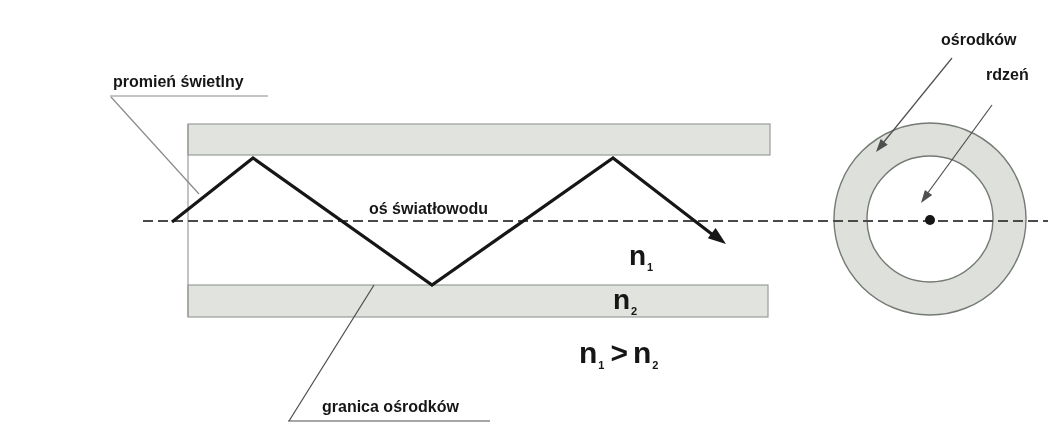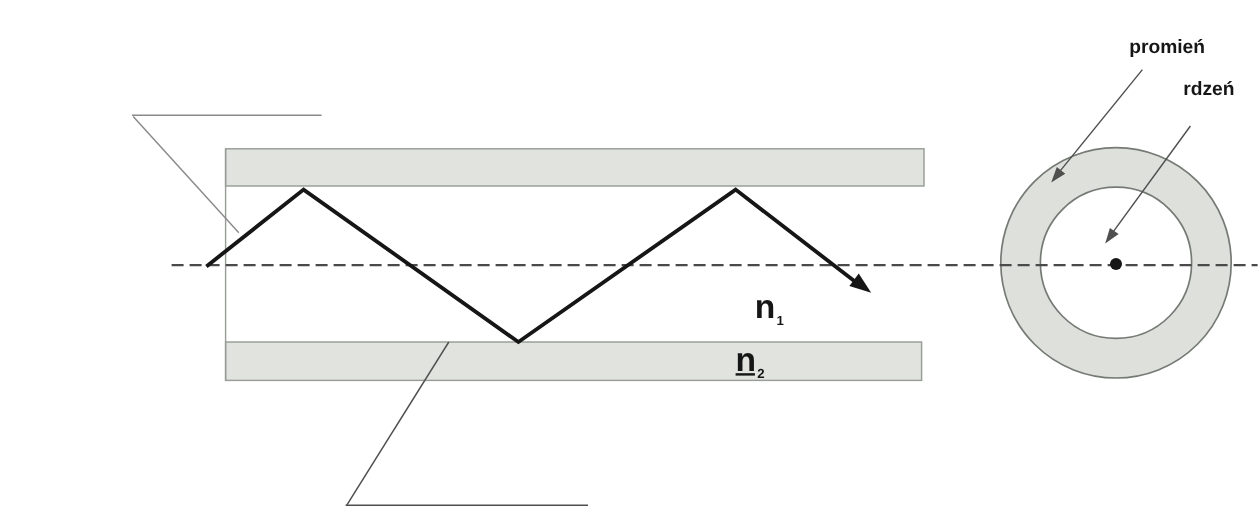--- a/index.html
+++ b/index.html
@@ -70,25 +70,29 @@
     <line x1="288" y1="421" x2="490" y2="421" class="leader-dk"></line>
     <line x1="289" y1="421" x2="374" y2="285" class="leader-dk"></line>
 
     <line x1="952" y1="58" x2="883" y2="143" class="leader-dk"></line>
     <polygon points="876,152 880.7,139.1 887.7,144.7" class="small-head"></polygon>
 
     <line x1="992" y1="105" x2="927" y2="194" class="leader-dk"></line>
     <polygon points="921,203 924.9,189.9 932.2,195.1" class="small-head"></polygon>
   </svg>
 
+  <div class="diagram-label lbl-16" style="left:113px; top:73px;">promień świetlny</div>
 
+  <div class="diagram-label lbl-16" style="left:369px; top:200px;">oś światłowodu</div>
 
+  <div class="diagram-label lbl-16" style="left:322px; top:398px;">granica ośrodków</div>
 
-  <div class="diagram-label lbl-16" style="left:941px; top:31px;">promień</div>
+  <div class="diagram-label lbl-16" style="left:941px; top:31px;">ośrodków</div>
 
   <div class="diagram-label lbl-16" style="left:986px; top:66px;">rdzeń</div>
 
   <div class="diagram-label index-label" style="left:610px; top:242px;margin-left:19px;"><span>n</span><sub>1</sub></div>
 
-  <div class="diagram-label index-label" style="left:613px; top:286px;text-decoration:underline;"><span>n</span><sub>2</sub></div>
+  <div class="diagram-label index-label" style="left:613px; top:286px;"><span>n</span><sub>2</sub></div>
 
+  <div class="diagram-label index-big" style="left:579px; top:338px;"><span>n</span><sub>1</sub><span class="op">&gt;</span><span>n</span><sub>2</sub></div>
 
 </div>
 
 </body></html>

